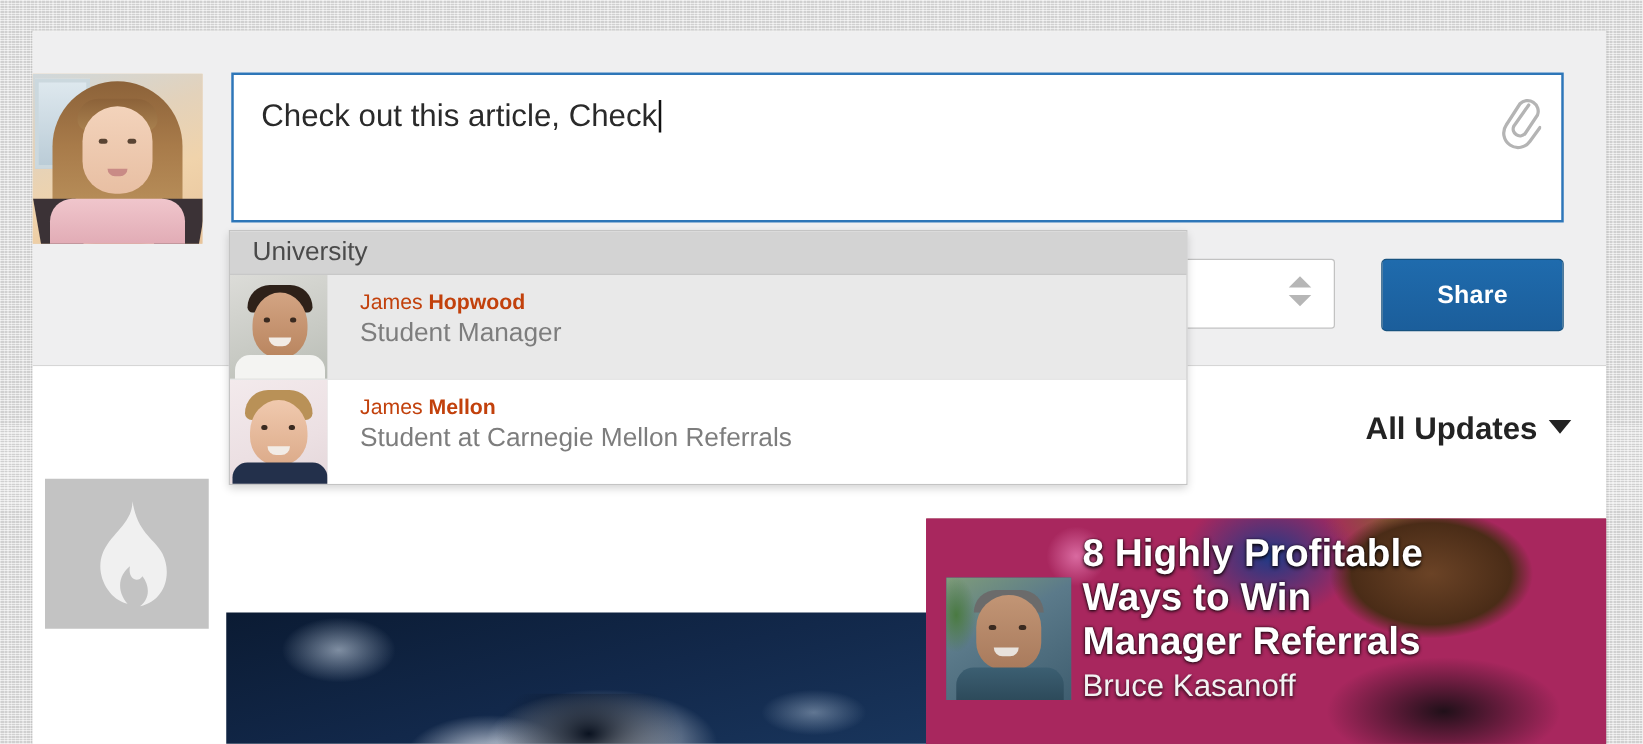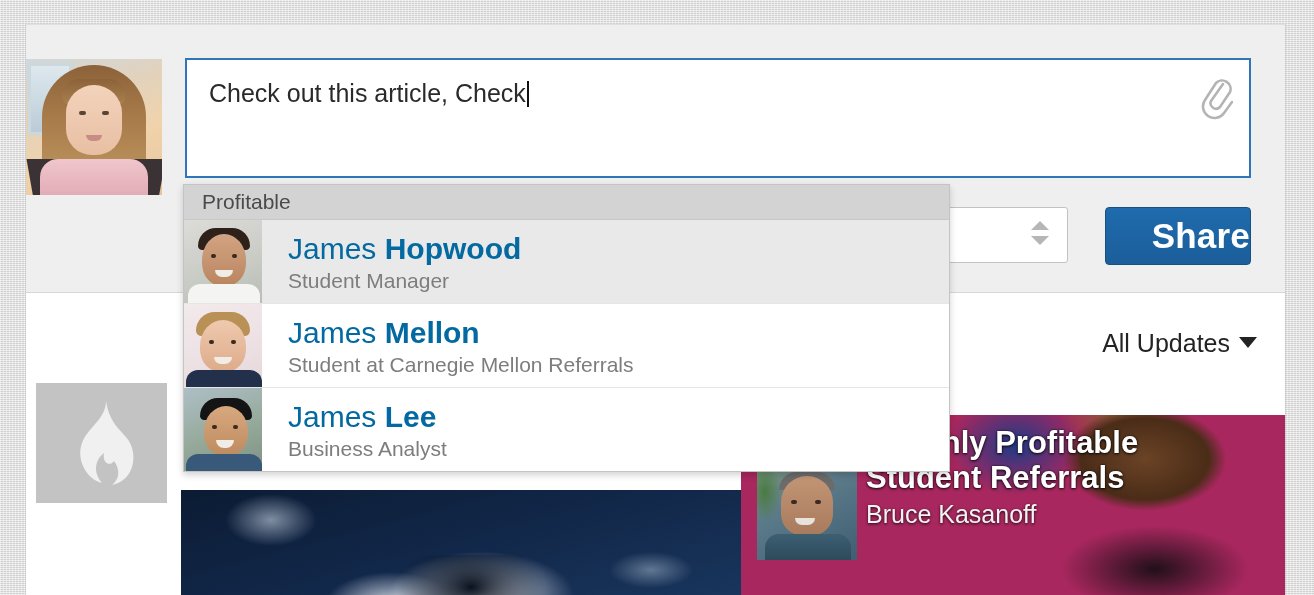--- a/index.html
+++ b/index.html
@@ -174,43 +174,43 @@
   .share-button {
     position: absolute;
     right: 0;
     top: 0;
     width: 144px;
     height: 56px;
     background: linear-gradient(180deg,#1f6bad,#1b5e9b);
     border: 1px solid #17527f;
     border-radius: 4px;
     color: #ffffff;
-    font-size: 35px;
+    font-size: 20px;
     font-weight: bold;
     line-height: 56px;
-    text-align: right;
+    text-align: center;
     cursor: pointer;
     letter-spacing: .2px;
   }
 
   
   .feed {
     position: absolute;
     left: 0;
     top: 268px;
     width: 1259px;
     height: 312px;
     background: #ffffff;
   }
   .feed-filter {
     position: absolute;
     right: 28px;
     top: 36px;
     font-size: 25px;
-    font-weight: normal;
+    font-weight: bold;
     color: #232323;
     cursor: pointer;
     white-space: nowrap;
   }
   .feed-filter .caret-dn {
     display: inline-block;
     width: 0; height: 0;
     border-left: 9px solid transparent;
     border-right: 9px solid transparent;
     border-top: 11px solid #232323;
@@ -383,22 +383,22 @@
     height: 83px;
     flex: 0 0 78px;
     overflow: hidden;
     position: relative;
     background: #ddd;
   }
   .mention-body {
     padding: 13px 0 0 26px;
   }
   .mention-name {
-    font-size: 30px;
-    color: #0369a1;
+    font-size: 17px;
+    color: #c2410c;
     line-height: 1.05;
     white-space: nowrap;
   }
   .mention-name b { font-weight: bold; }
   .mention-name .first { font-weight: normal; }
   .mention-sub {
     margin-top: 4px;
     font-size: 21px;
     color: #7d7d7d;
     line-height: 1.1;
@@ -517,29 +517,30 @@
           <div class="eye l"></div>
           <div class="eye r"></div>
           <div class="smile"></div>
           <div class="shirt"></div>
         </div>
       </div>
 
       <div class="article-text">
         <div class="article-title">
           <div>8 Highly Profitable</div>
-          <div>Student Referrals</div>
+          <div>Ways to Win</div>
+          <div>Manager Referrals</div>
         </div>
         <div class="article-author">Bruce Kasanoff</div>
       </div>
     </div>
   </div>
 
   <div class="mention-dropdown">
-    <div class="mention-header">Profitable</div>
+    <div class="mention-header">University</div>
 
     <div class="mention-item is-active">
       <div class="mention-thumb">
         <div class="pm hopwood">
           <div class="bg"></div>
             <div class="hair"></div>
             <div class="head"></div>
           <div class="eye l"></div>
             <div class="eye r"></div>
             <div class="smile"></div>
@@ -563,32 +564,15 @@
             <div class="smile"></div>
             <div class="shirt"></div>
         </div>
       </div>
       <div class="mention-body">
         <div class="mention-name"><span class="first">James </span><b>Mellon</b></div>
         <div class="mention-sub">Student at Carnegie Mellon Referrals</div>
       </div>
     </div>
 
-    <div class="mention-item">
-      <div class="mention-thumb">
-        <div class="pm lee">
-          <div class="bg"></div>
-            <div class="hair"></div>
-            <div class="head"></div>
-          <div class="eye l"></div>
-            <div class="eye r"></div>
-            <div class="smile"></div>
-            <div class="shirt"></div>
-        </div>
-      </div>
-      <div class="mention-body">
-        <div class="mention-name"><span class="first">James </span><b>Lee</b></div>
-        <div class="mention-sub">Business Analyst</div>
-      </div>
-    </div>
   </div>
 
 </div>
 
 </body></html>

